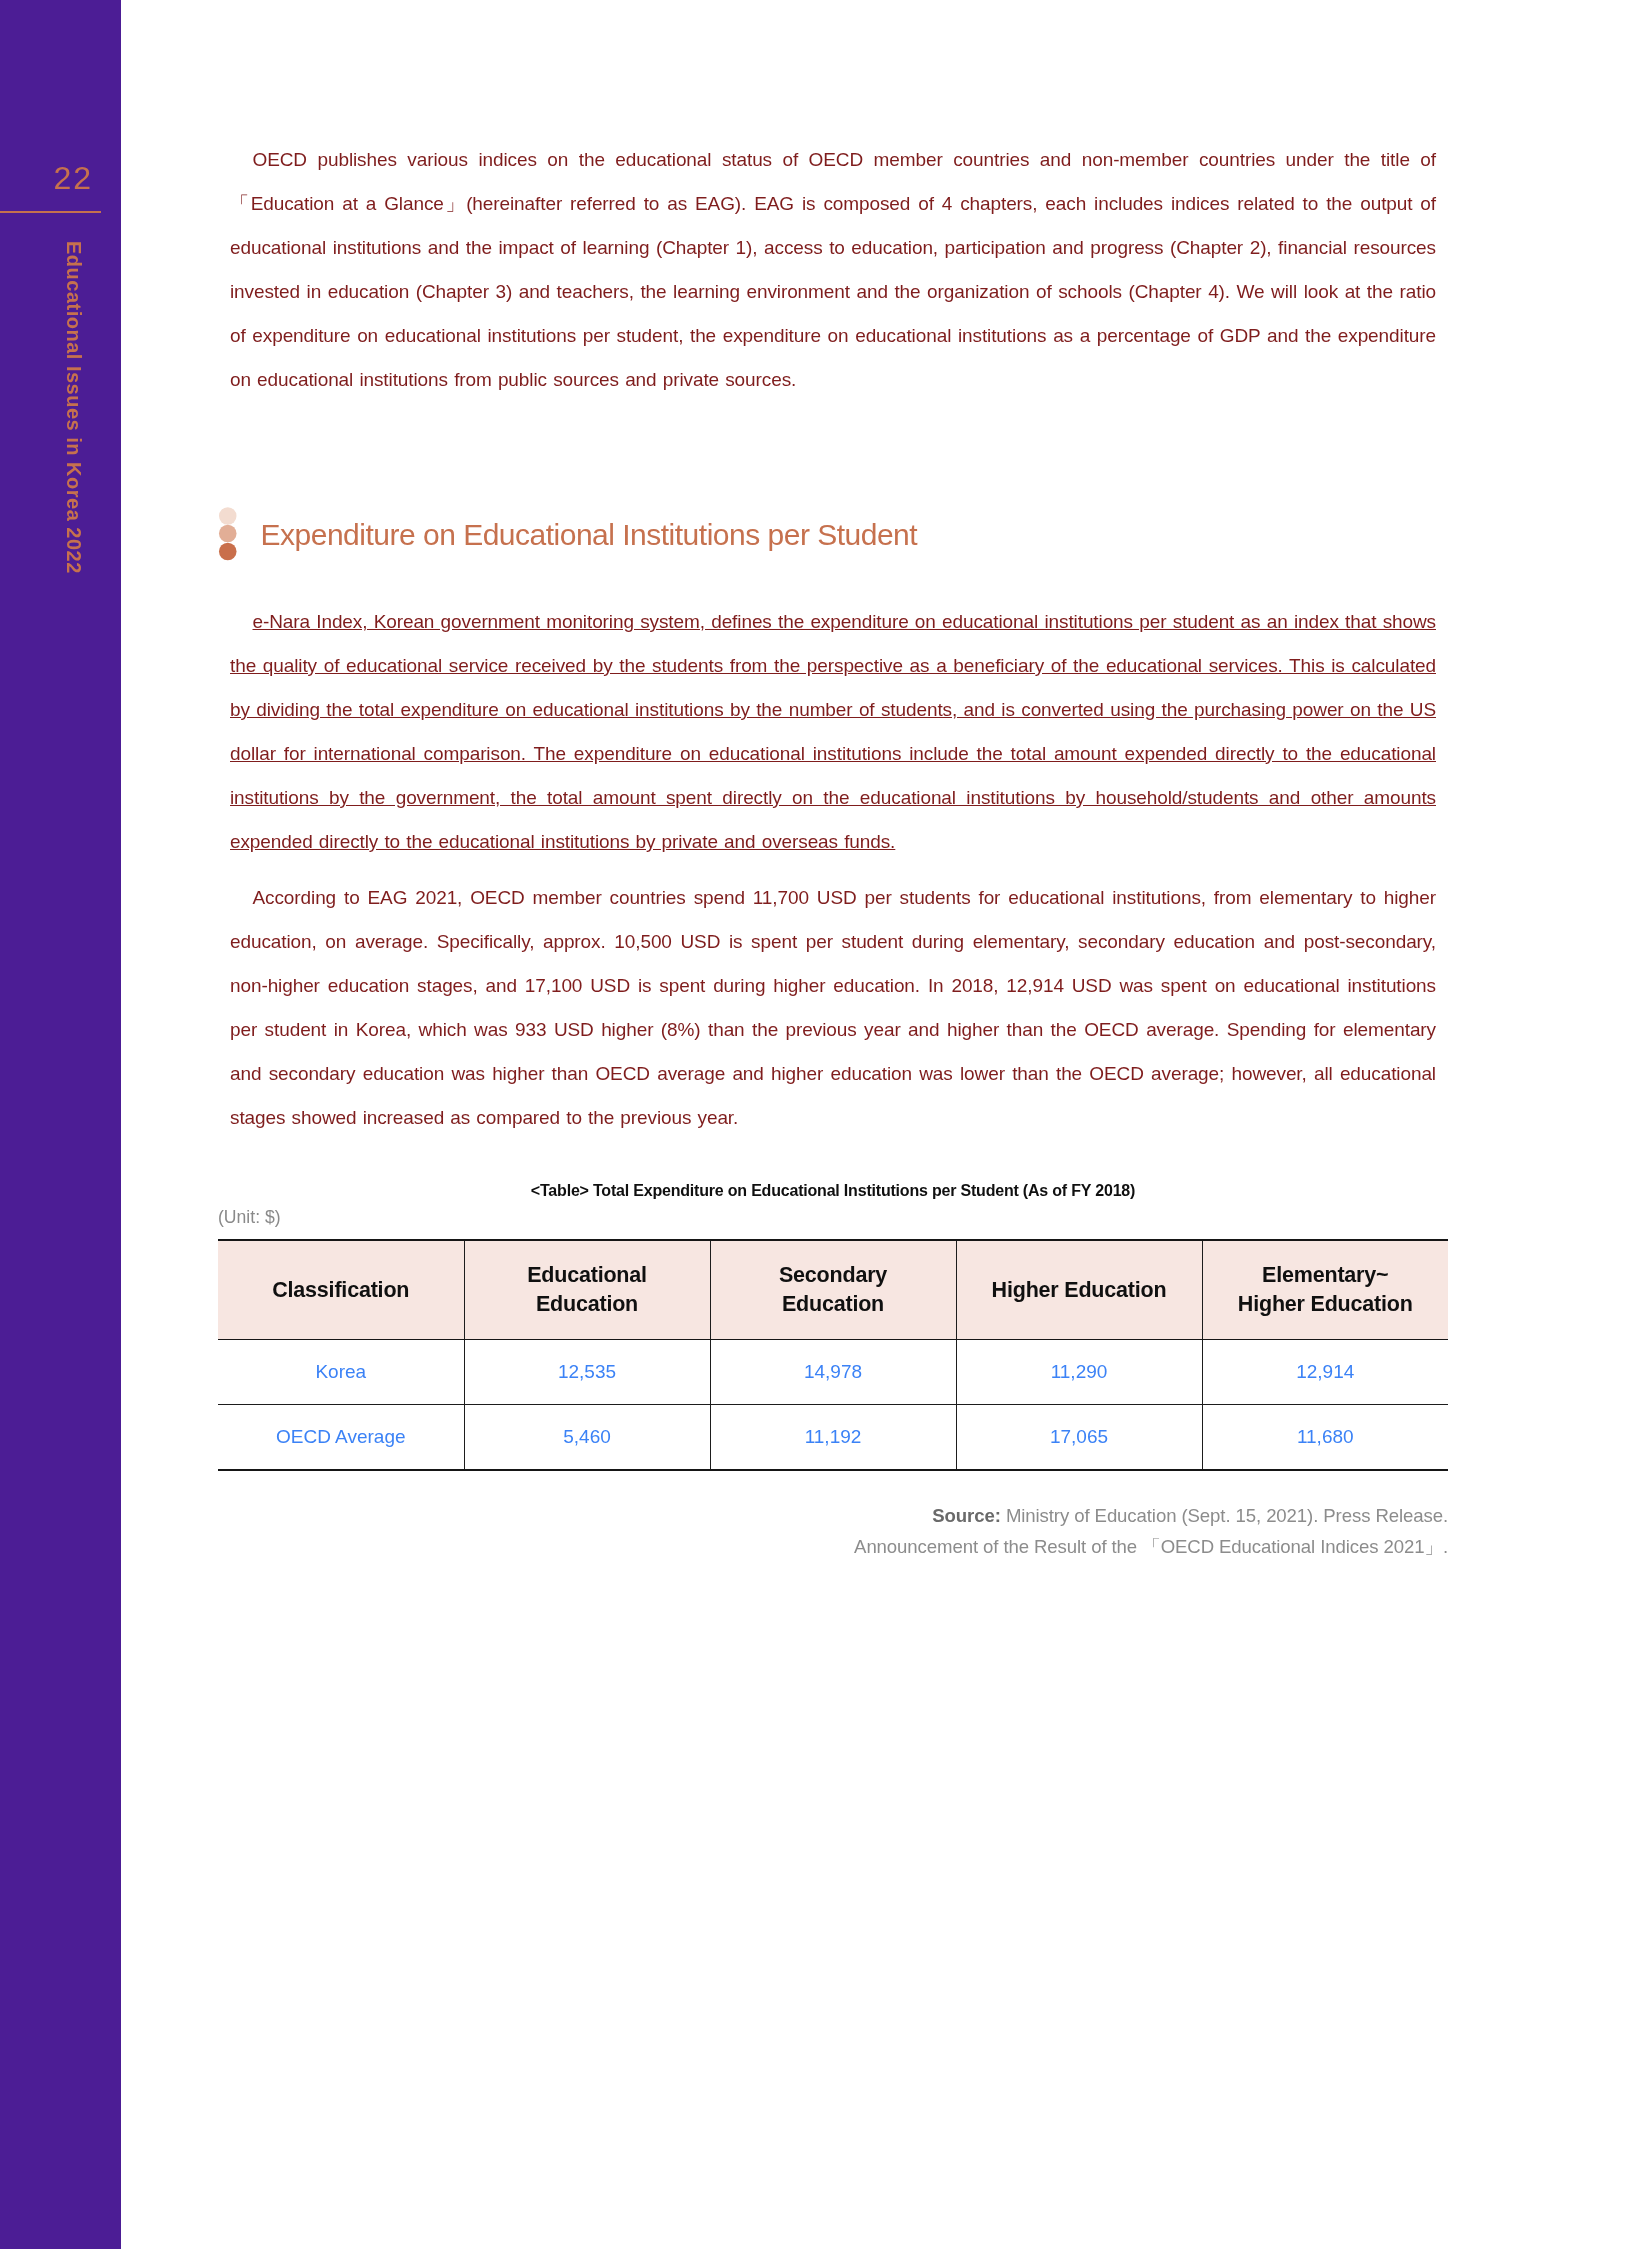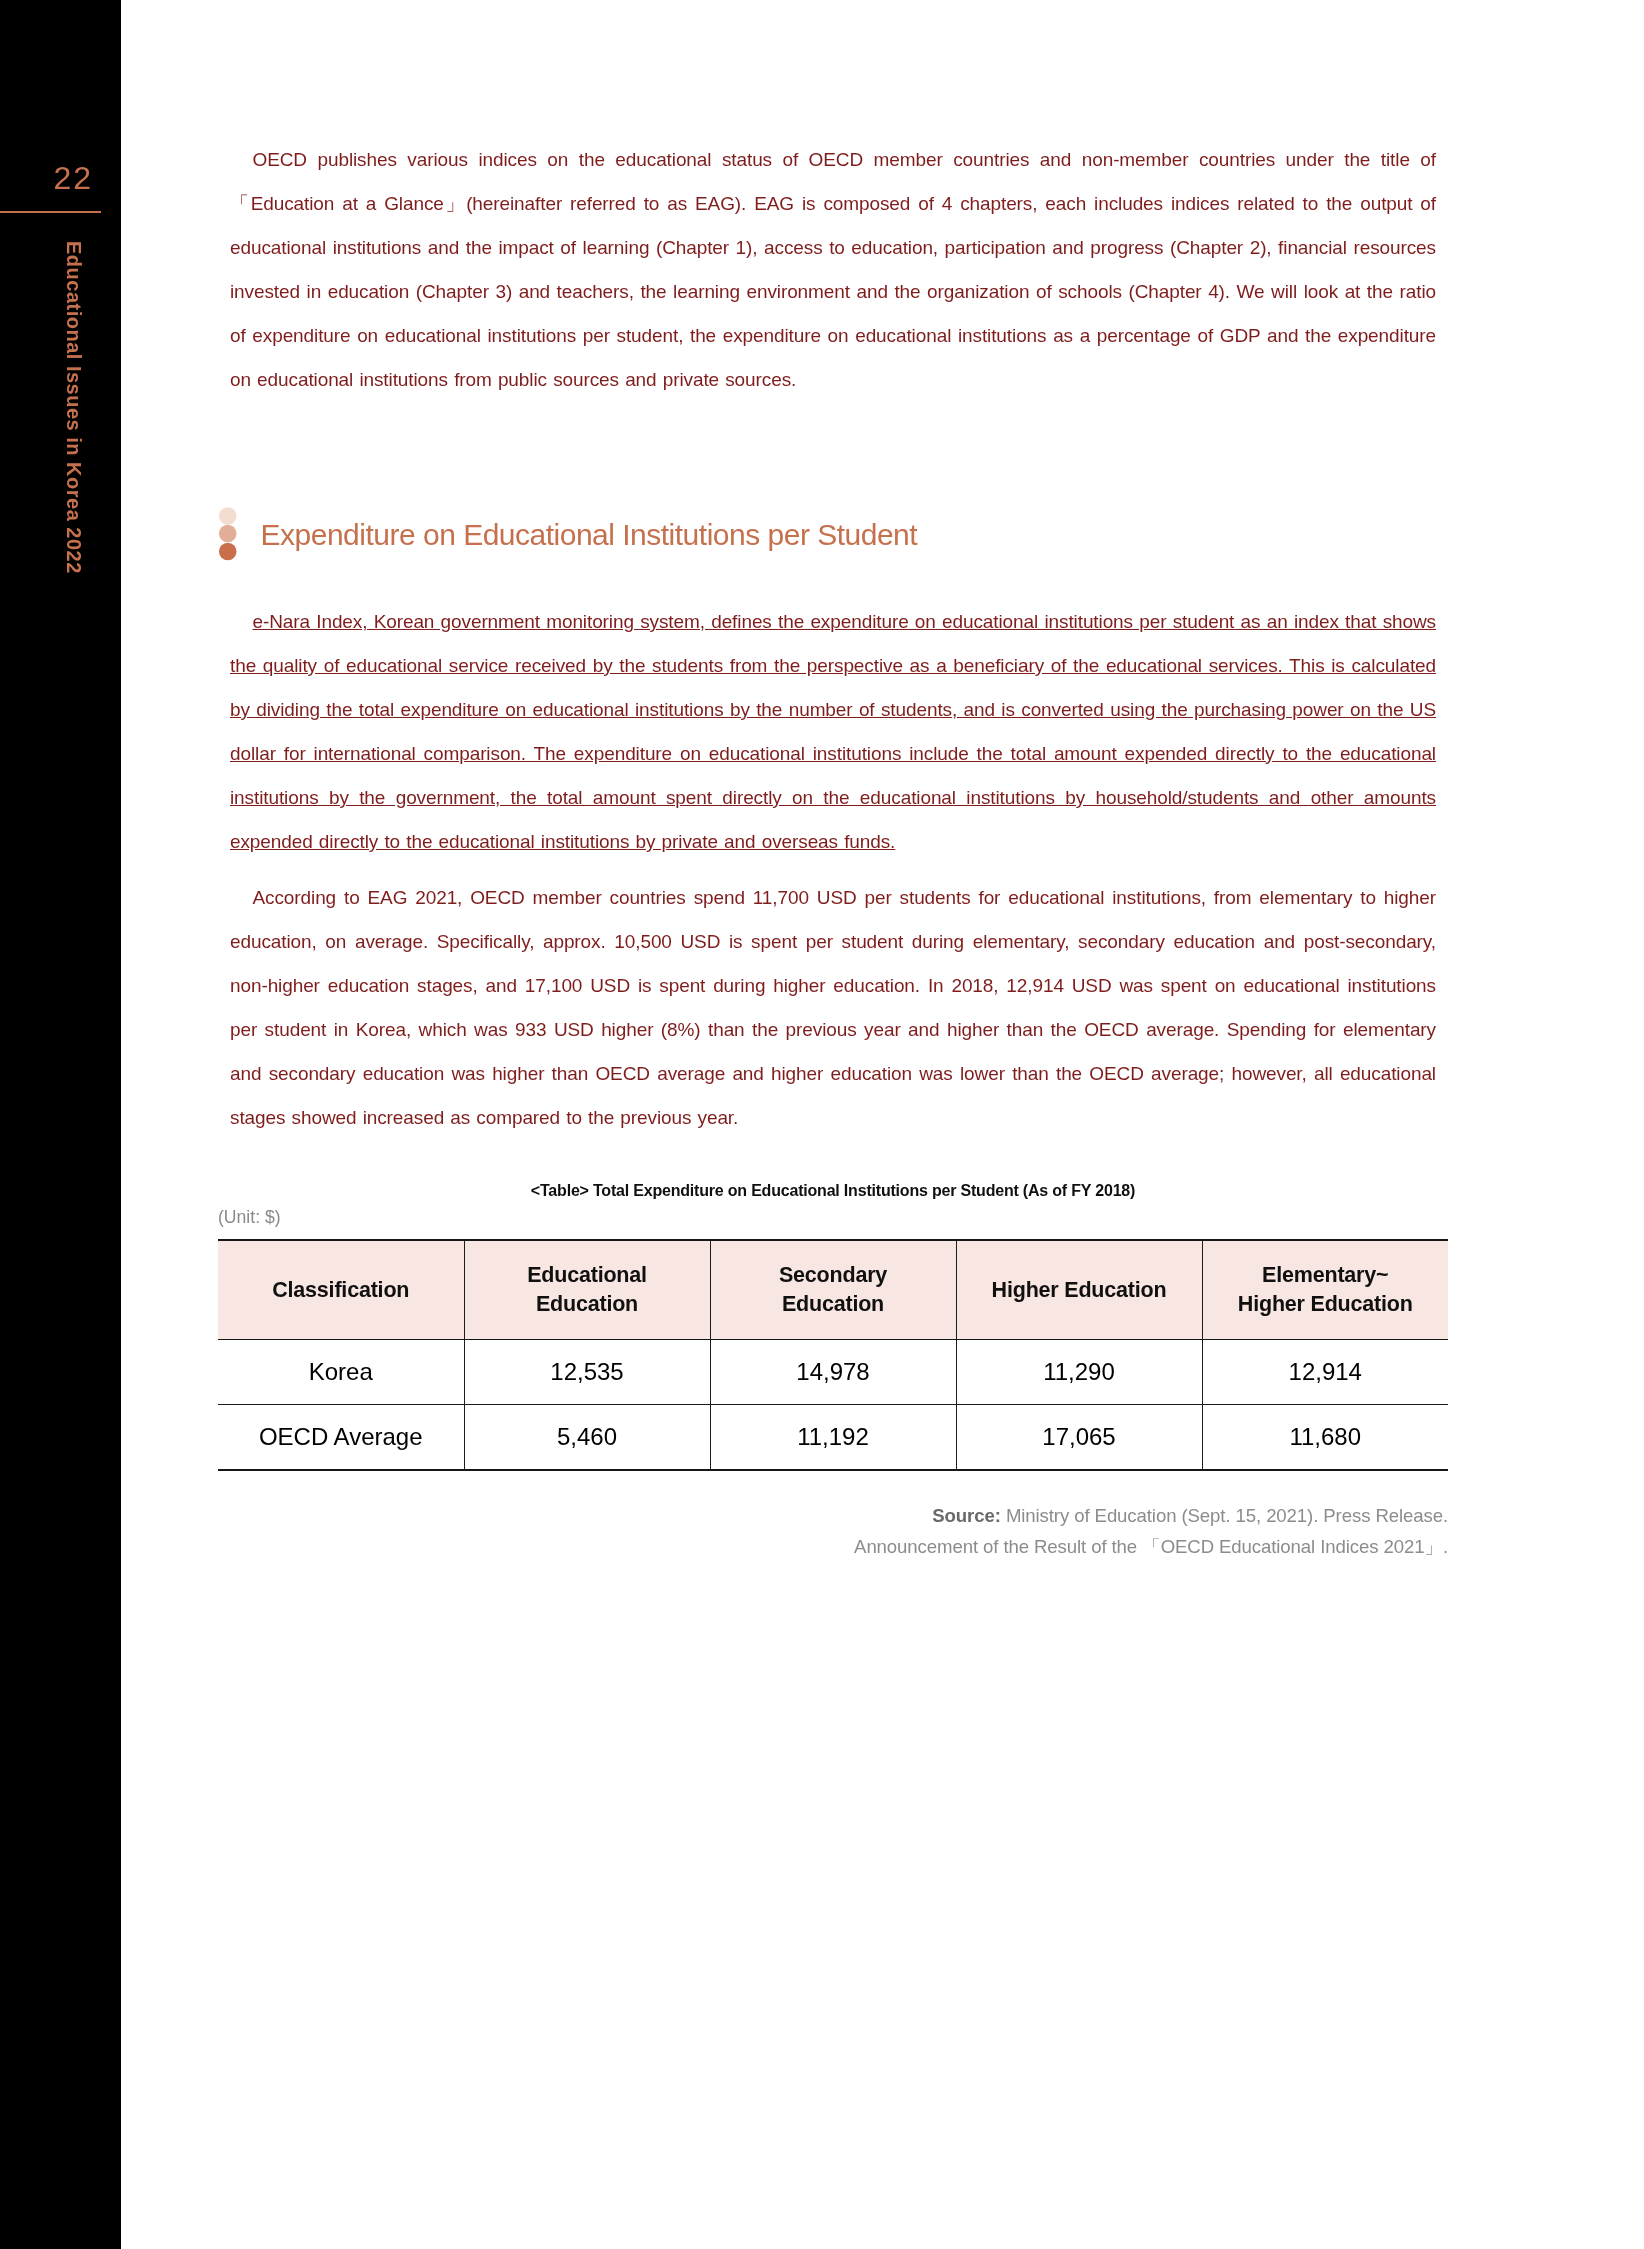--- a/index.html
+++ b/index.html
@@ -8,21 +8,21 @@
     background: #ffffff;
     font-family: "Liberation Sans", "DejaVu Sans", sans-serif;
     position: relative;
     overflow: hidden;
   }
 
   
   .sidebar {
     position: absolute; left: 0; top: 0;
     width: 121px; height: 2250px;
-    background: #000000;
+    background: #4c1d95;
   }
   .page-number {
     position: absolute; top: 162px; left: 0;
     width: 93px; text-align: right;
     font-size: 32px; line-height: 1;
     color: #c6714e; font-weight: 400;
     letter-spacing: 2px;
   }
   .page-rule {
     position: absolute; top: 211px; left: 0;
@@ -99,22 +99,22 @@
     color: #101010;
     text-align: center; vertical-align: middle;
     white-space: pre-line;
     border-bottom: 1.5px solid #161616;
     line-height: 29px;
     letter-spacing: -0.2px;
     padding: 0;
   }
   table.data-table td {
     height: 64px;
-    font-size: 24px; font-weight: 400;
-    color: #000000;
+    font-size: 19px; font-weight: 400;
+    color: #3b82f6;
     text-align: center; vertical-align: middle;
     padding: 0;
   }
   table.data-table th + th,
   table.data-table td + td { border-left: 1px solid #1d1d1d; }
   table.data-table tr.row-first td { border-bottom: 1px solid #1d1d1d; }
   table.data-table col { width: 20%; }
 
   .source-block {
     margin-top: 29px;

